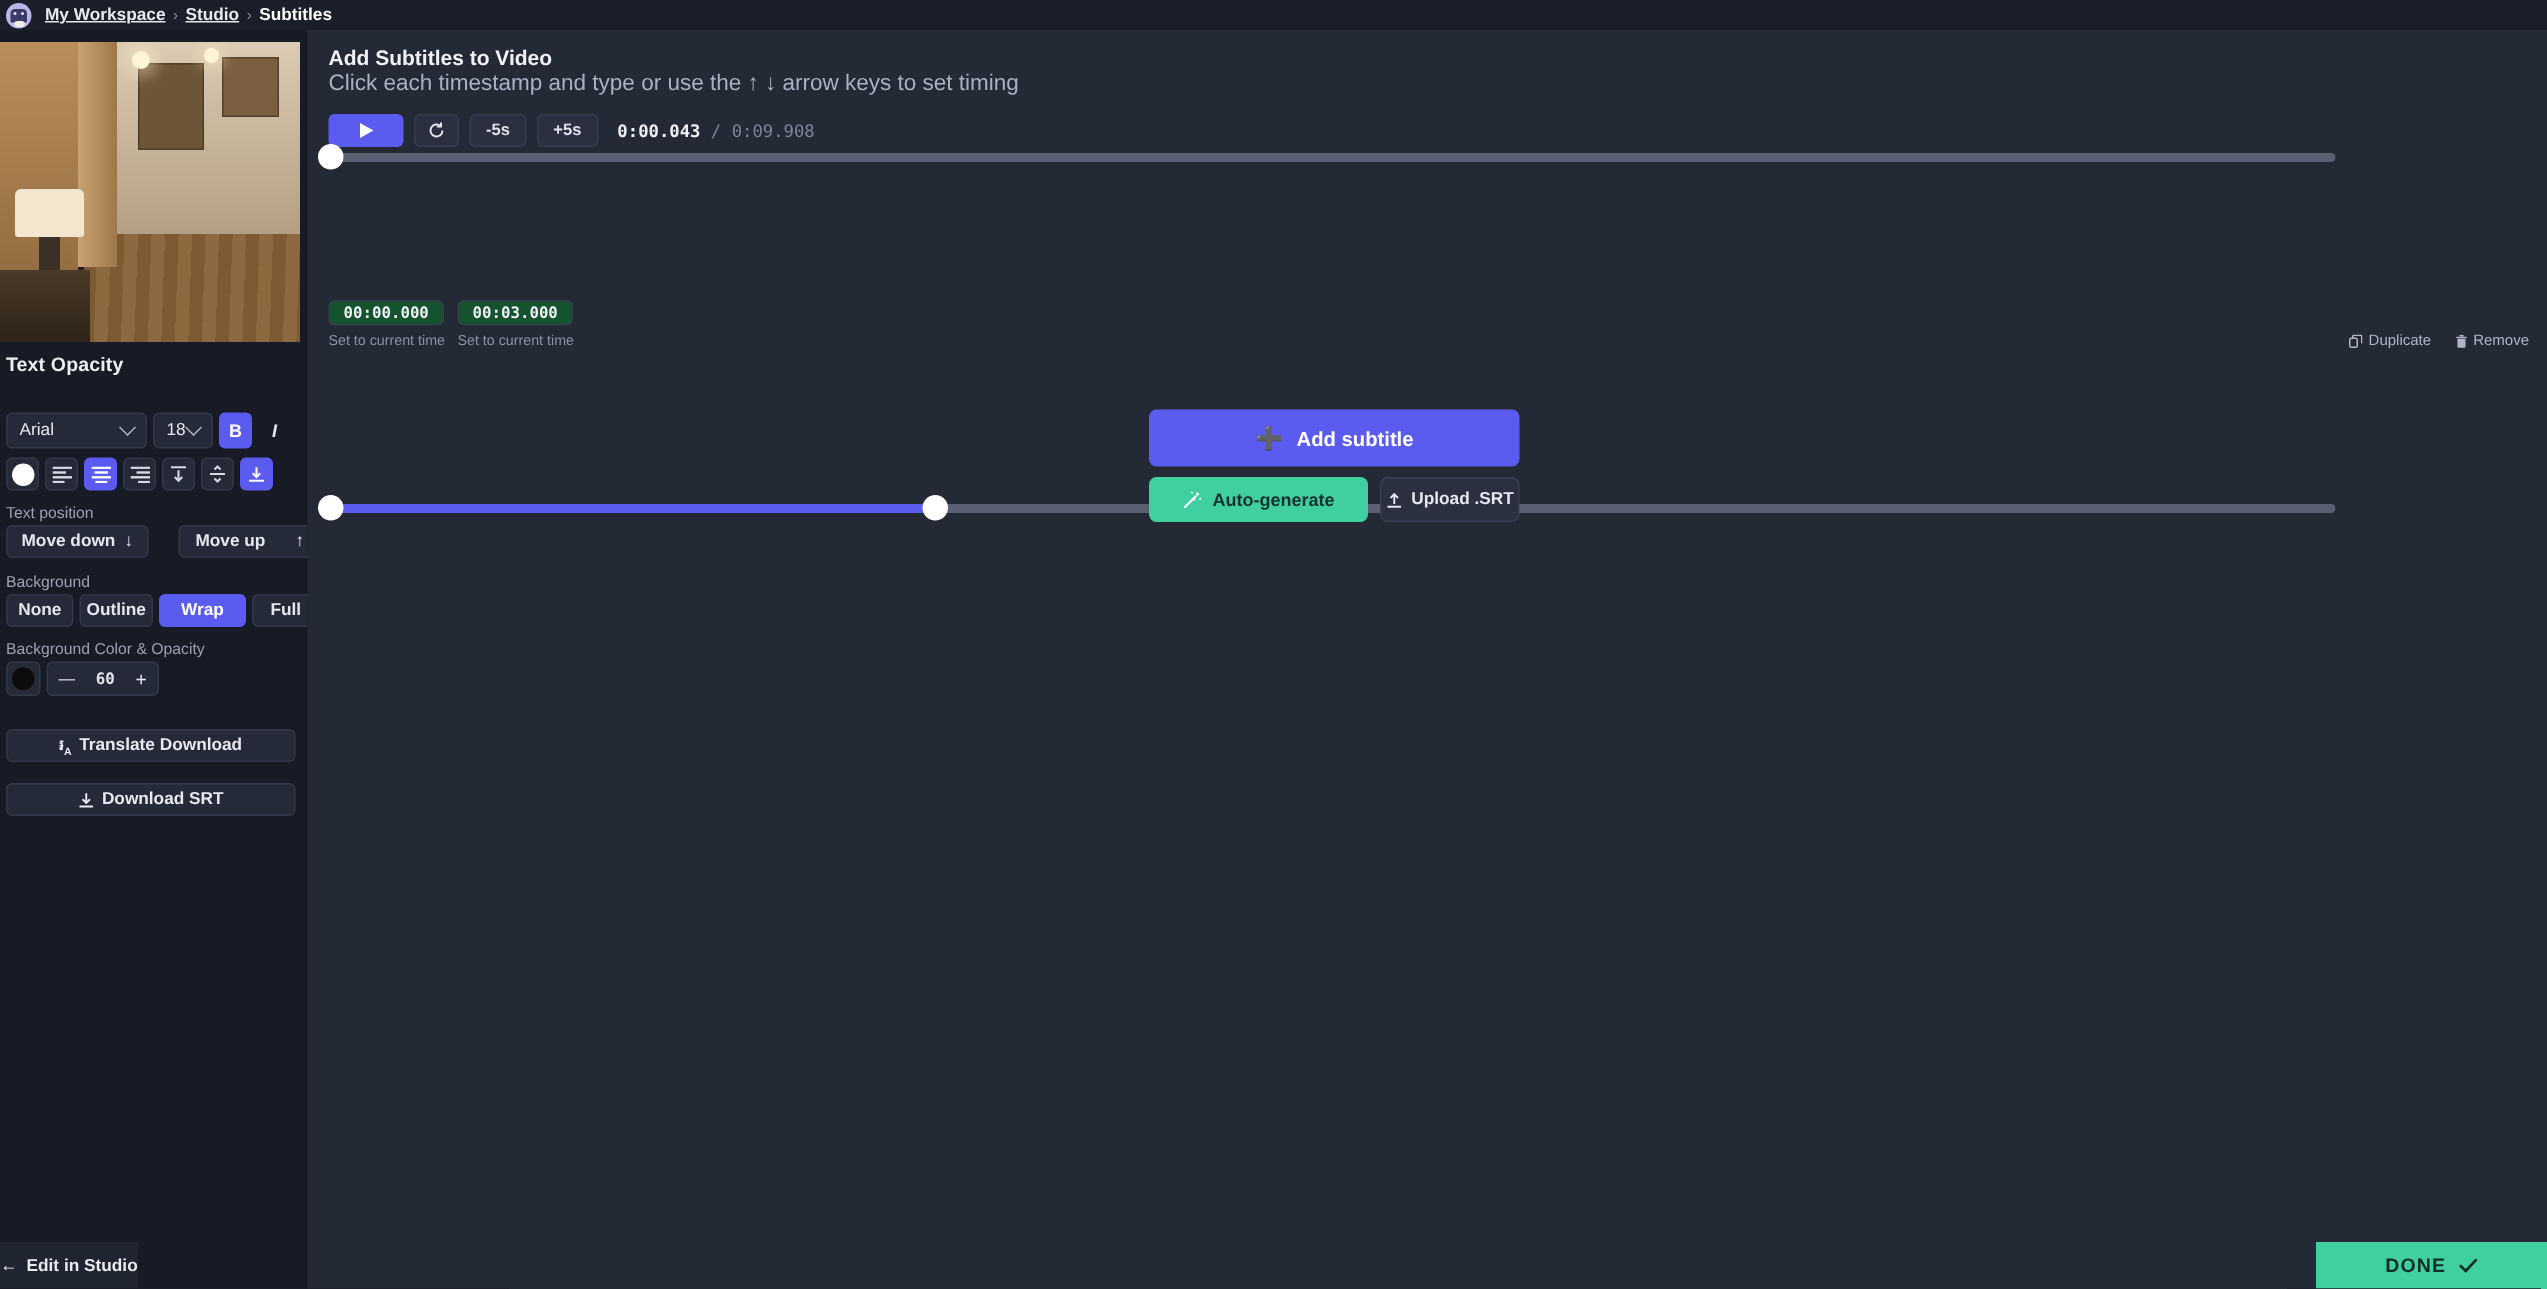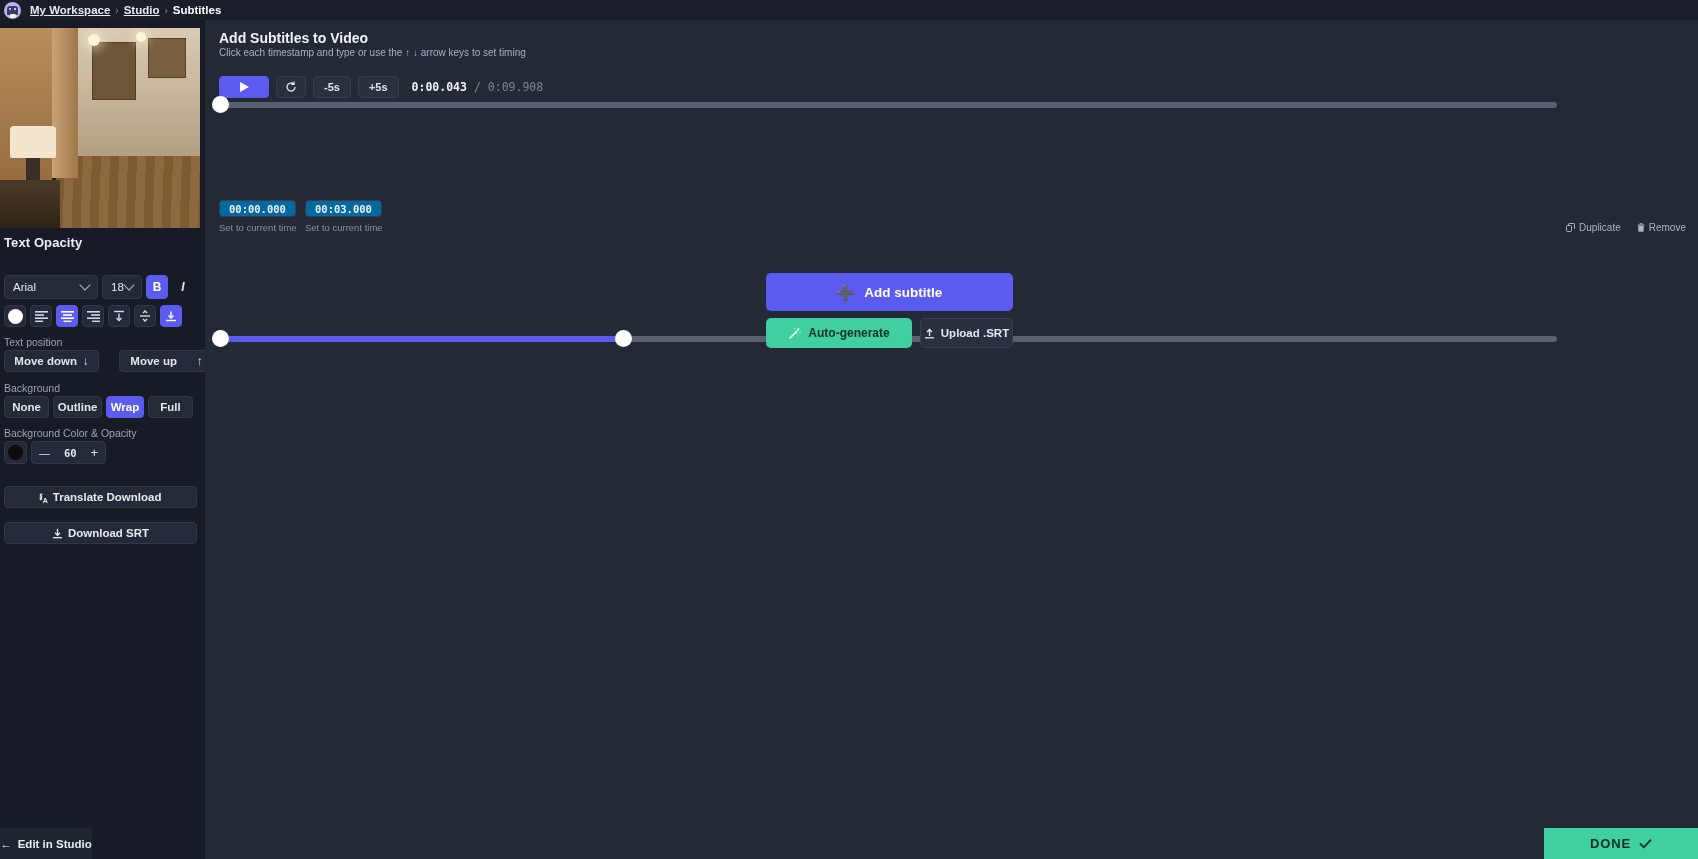--- a/index.html
+++ b/index.html
@@ -131,21 +131,21 @@
 
   
   .main {
     position: absolute; left: 205px; top: 20px; width: 1493px; height: 839px;
     background: #22273300; background: #232835;
   }
   .main-inner { position: absolute; inset: 0; background: #242936; }
 
   .head-title { position: absolute; left: 14px; top: 10px; font-size: 14px;
     font-weight: 700; color: #f0f2f7; }
-  .head-sub { position: absolute; left: 14px; top: 27px; font-size: 10px; color: #a9b0c0; text-align: right; }
+  .head-sub { position: absolute; left: 14px; top: 27px; font-size: 15px; color: #a9b0c0; text-align: right; }
 
   .pbar { position: absolute; left: 14px; top: 56px; display: flex; align-items: center; gap: 7px; }
   .pbtn {
     height: 22px; border-radius: 4px; background: #2b3040; border: 1px solid #363c4e;
     color: #dfe3ec; font-size: 11px; display: flex; align-items: center;
     justify-content: center; cursor: pointer; padding: 0 10px; font-weight: 700;
   }
   .pbtn.play { background: #5b5bef; border-color: #5b5bef; width: 50px; padding: 0; }
   .pbtn.icon { width: 30px; padding: 0; font-weight: 400; }
   .tcode { font-family: "DejaVu Sans Mono", monospace; font-size: 11.5px;
@@ -159,21 +159,21 @@
 
   .subrow { position: absolute; left: 0; top: 118px; width: 1493px; height: 100px; }
   .sub-input {
     position: absolute; left: 14px; top: 8px; width: 1330px; height: 30px;
     background: transparent; border: none; outline: none; color: #e9ecf3;
     font-size: 13px; font-family: "Liberation Sans", sans-serif;
   }
   .sub-input::placeholder { color: #8a91a3; }
 
   .tsbtn {
-    position: absolute; top: 62px; height: 17px; background: #0369a1;
+    position: absolute; top: 62px; height: 17px; background: #14532d;
     border: 1px solid #363c4e; border-radius: 4px;
     font-family: "DejaVu Sans Mono", monospace; font-size: 10.5px; font-weight: 700;
     color: #eef0f6; display: flex; align-items: center; justify-content: center;
     cursor: pointer; padding: 0 9px;
   }
   .tshint { position: absolute; top: 84px; font-size: 9.5px; color: #8a91a3; }
 
   .rowactions { position: absolute; right: 12px; top: 84px; display: flex; gap: 16px; }
   .racts { font-size: 10px; color: #aeb4c4; display: flex; align-items: center; gap: 4px; cursor: pointer; }
 
@@ -350,21 +350,21 @@
     <div class="ctl" style="width:95px;height:22px;gap:20px;font-weight:700;margin-left:16px;">
       <span>Move up</span>
       <span>↑</span>
     </div>
   </div>
 
   <div class="sec-label" style="left:4px; top:362px;">Background</div>
   <div class="row" style="left:4px; top:376px;">
     <div class="ctl" style="width:45px;height:22px;font-weight:700;">None</div>
     <div class="ctl" style="width:49px;height:22px;font-weight:700;">Outline</div>
-    <div class="ctl active" style="width:38px;height:22px;font-weight:700;">Wrap</div>
+    <div class="ctl active" style="width:58px;height:22px;font-weight:700;">Wrap</div>
     <div class="ctl" style="width:45px;height:22px;font-weight:700;">Full</div>
   </div>
 
   <div class="sec-label" style="left:4px; top:407px;">Background Color &amp; Opacity</div>
   <div class="row" style="left:4px; top:421px;">
     <div class="swatch-btn" style="width:23px;height:23px;">
       <span class="swatch" style="background:#0c0c0c"></span>
     </div>
     <div class="ctl" style="width:75px;height:23px;gap:0;justify-content:space-between;padding:0 7px;">
       <span style="cursor:pointer;font-size:11px;">—</span>

